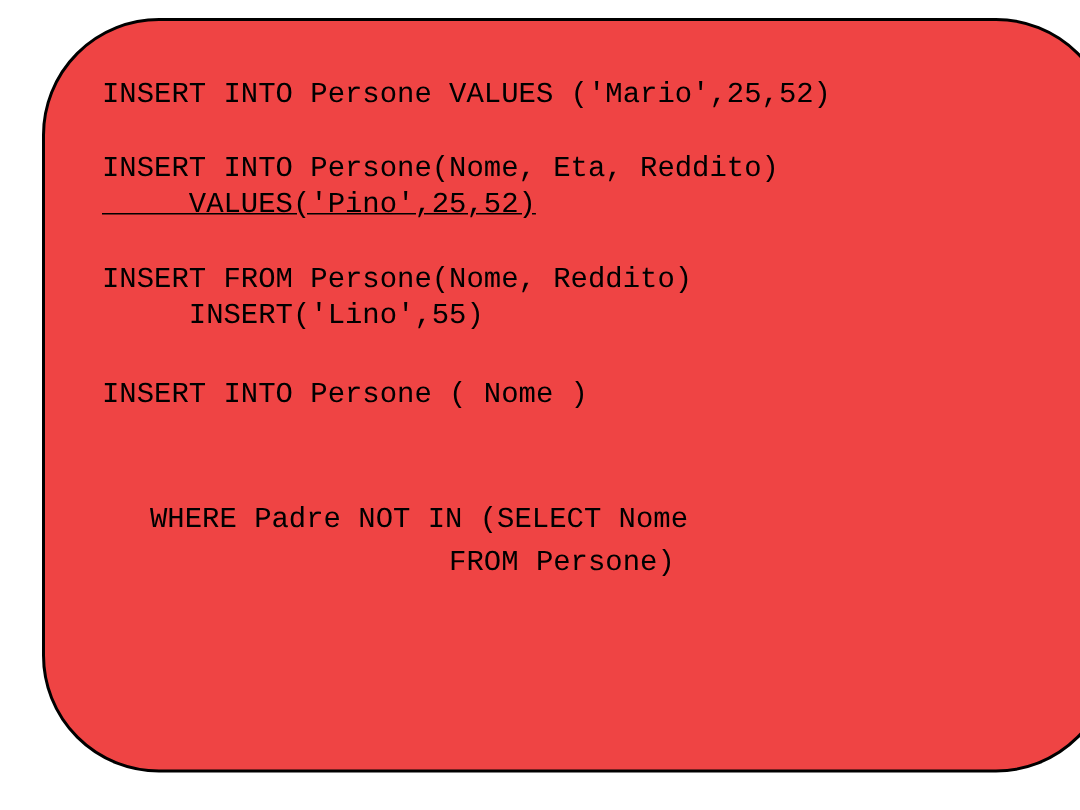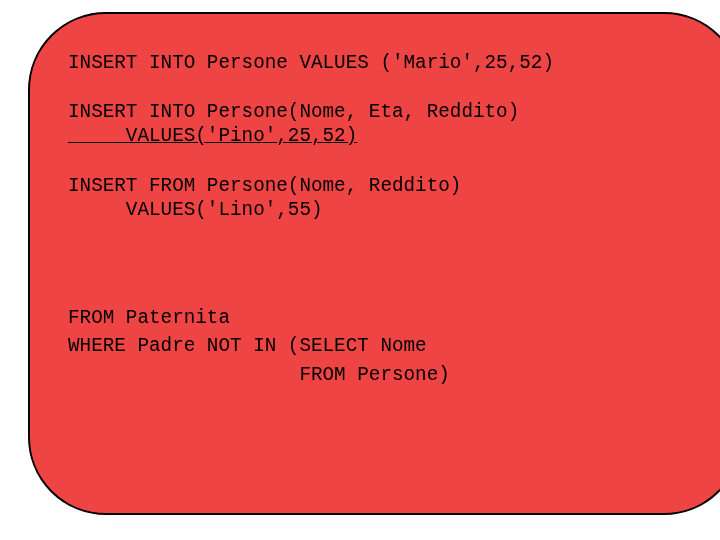--- a/index.html
+++ b/index.html
@@ -35,28 +35,28 @@
     white-space: pre;
   }
   .l0 { top: 37px; }
   .l1 { top: 86px; }
   .l2 { top: 110px; text-decoration: underline; }
   .l3 { top: 160px; }
   .l4 { top: 184px; }
   .l5 { top: 237px; }
   .l6 { top: 268px; }
   .l7 { top: 292px; }
-  .l8 { top: 320px; }
+  .l8 { top: 320px; margin-left: 32px; }
   .l9 { top: 349px; }
 </style>
 </head>
 <body>
 
 <div class="frame">
   <div class="code-line l0">INSERT INTO Persone VALUES ('Mario',25,52)</div>
   <div class="code-line l1">INSERT INTO Persone(Nome, Eta, Reddito)</div>
   <div class="code-line l2">     VALUES('Pino',25,52)</div>
   <div class="code-line l3">INSERT FROM Persone(Nome, Reddito)</div>
-  <div class="code-line l4">     VALUES('Lino',55)</div>
-  <div class="code-line l7">FROM Paternita</div>
+  <div class="code-line l4">     INSERT('Lino',55)</div>
+  <div class="code-line l5">INSERT INTO Persone ( Nome )</div>
   <div class="code-line l8">WHERE Padre NOT IN (SELECT Nome</div>
   <div class="code-line l9">                    FROM Persone)</div>
 </div>
 
 </body></html>

